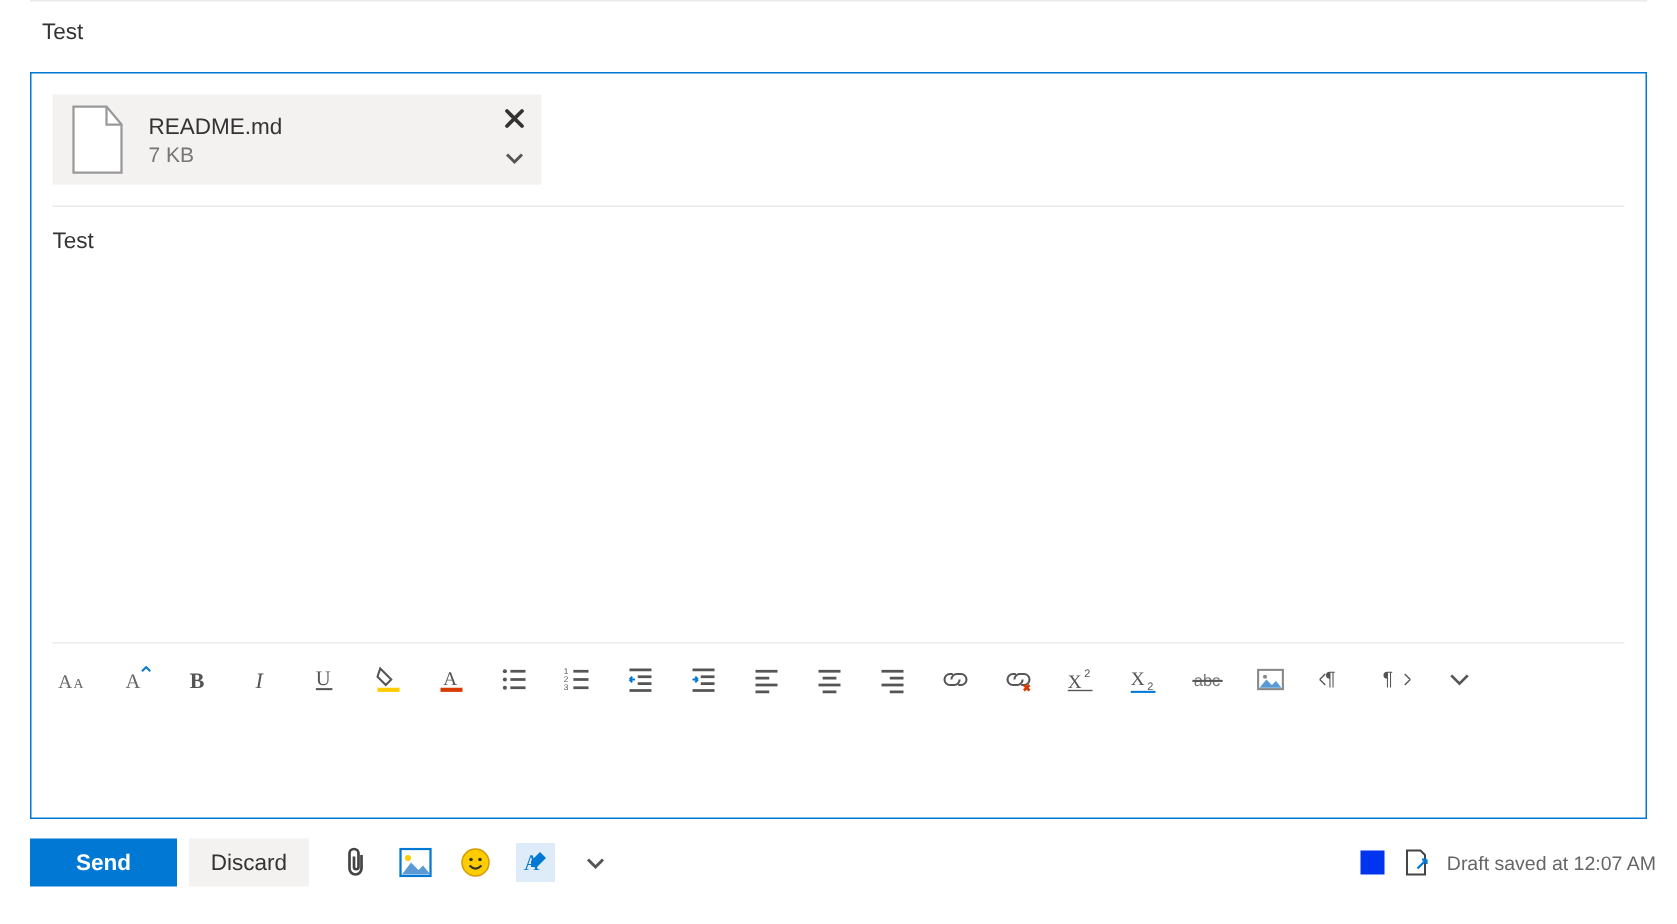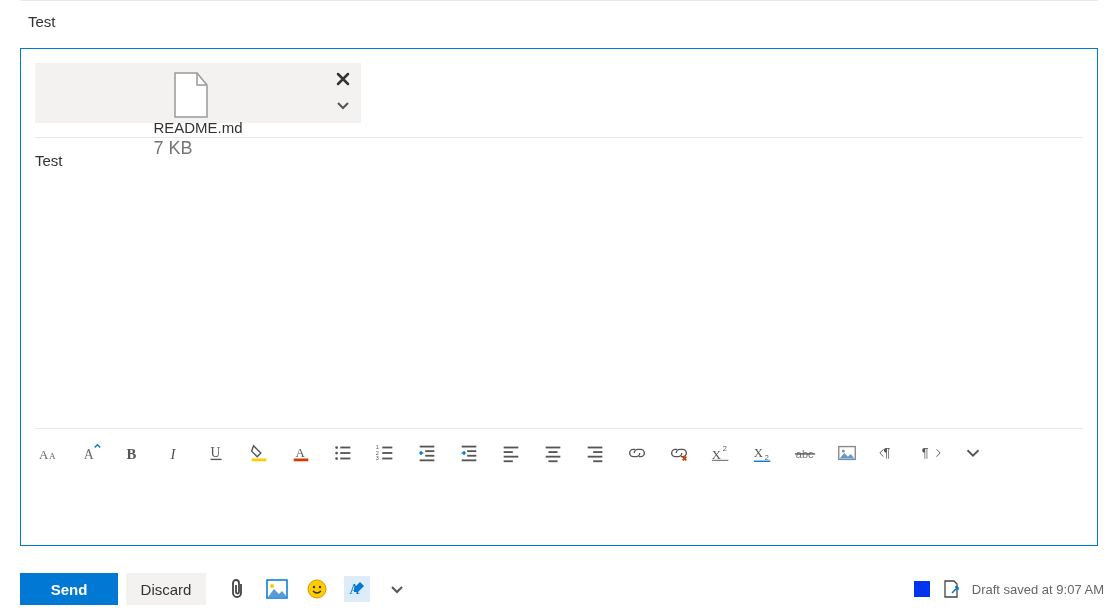--- a/index.html
+++ b/index.html
@@ -31,32 +31,31 @@
   }
   .attachment-chip {
     margin: 14px 14px 0 14px;
     width: 326px;
     height: 60px;
     background: #f3f2f1;
     display: flex;
     align-items: center;
     padding: 8px 10px;
     position: relative;
-    flex-direction: column;
   }
   .file-icon {
     width: 40px;
     height: 48px;
     margin-right: 14px;
     position: relative;
   }
   .file-icon svg { width: 40px; height: 48px; }
   .file-meta { display: flex; flex-direction: column; }
   .file-name { font-size: 15px; color: #333; }
-  .file-size { font-size: 18px; color: #767676; margin-top: 2px; }
+  .file-size { font-size: 14px; color: #767676; margin-top: 2px; }
   .chip-actions {
     position: absolute;
     right: 8px;
     top: 6px;
     display: flex;
     flex-direction: column;
     align-items: center;
     gap: 6px;
   }
   .chip-x, .chip-chevron {
@@ -88,21 +87,21 @@
   }
   .fmt-btn {
     width: 28px; height: 28px;
     display: flex; align-items: center; justify-content: center;
     cursor: pointer;
     color: #555;
   }
   .fmt-btn svg { width: 22px; height: 22px; }
   .bottom-bar {
     position: absolute;
-    left: 20px; right: 0; bottom: 8px;
+    left: 20px; right: 0; bottom: 22px;
     height: 38px;
     display: flex;
     align-items: center;
   }
   .send-btn {
     background: #0078d4;
     color: #fff;
     border: none;
     font-size: 15px;
     font-weight: 600;
@@ -393,15 +392,15 @@
     </div>
   </div>
   <div class="status-area">
     <div class="status-square"></div>
     <div class="status-page">
       <svg width="18" height="20" viewBox="0 0 18 20">
           <path d="M3 2 L12 2 L15 5 L15 18 L3 18 Z" fill="none" stroke="#444" stroke-width="1.3"></path>
           <path d="M10 14 L16 8 M16 8 L13 8 M16 8 L16 11" stroke="#0078d4" stroke-width="1.5" fill="none"></path>
         </svg>
     </div>
-    <span class="status-text">Draft saved at 9:07 AM</span>
+    <span class="status-text">Draft saved at 12:07 AM</span>
   </div>
 </div>
 
 </body></html>

